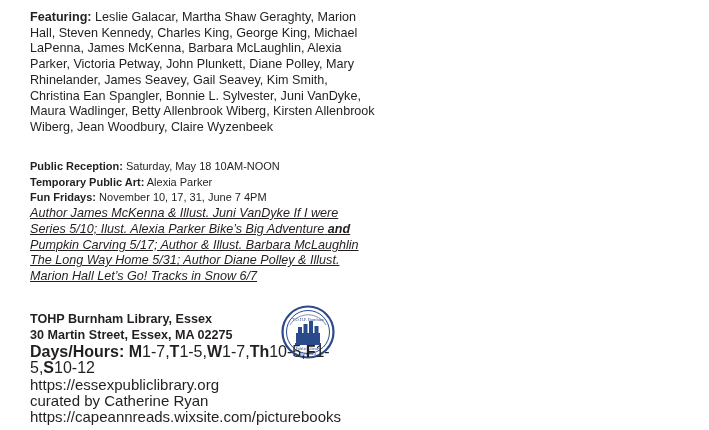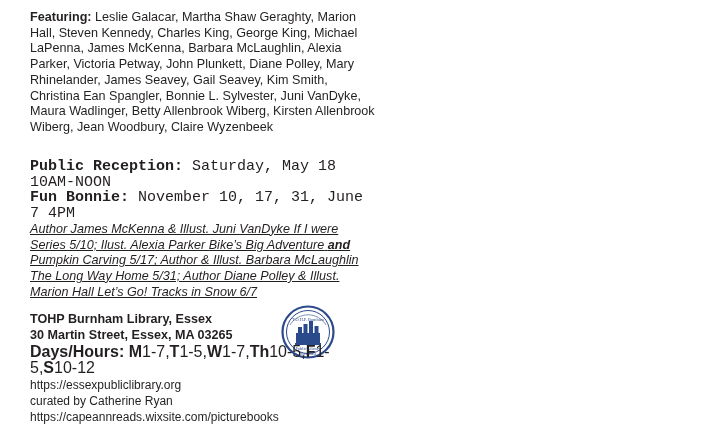--- a/index.html
+++ b/index.html
@@ -24,31 +24,30 @@
   .para {
     font-size: 12.6px;
     line-height: 15.7px;
     margin: 0;
     text-align: left;
   }
   .bold { font-weight: bold; }
   .italic { font-style: italic; text-decoration: underline; }
 
   .info-line {
-    font-size: 15px;
+    font-size: 11px;
     line-height: 15.7px;
-    font-family: Liberation Mono, monospace;
   }
   .addr-line {
     font-size: 12.6px;
     line-height: 16.4px;
     font-weight: bold;
   }
   .link-line {
-    font-size: 12px;
+    font-size: 15px;
     line-height: 16.2px;
     color: #231f20;
   }
   .hours-line {
     font-size: 16px;
     line-height: 16.4px;
   }
   .logo {
     position: absolute;
     left: 281px;
@@ -83,21 +82,25 @@
   <div class="featuring-block">
     <p class="para"><span class="bold">Featuring:</span> <span>Leslie Galacar, Martha Shaw Geraghty, Marion Hall, Steven Kennedy, Charles King, George King, Michael LaPenna, James McKenna, Barbara McLaughlin, Alexia Parker, Victoria Petway, John Plunkett, Diane Polley, Mary Rhinelander, James Seavey, Gail Seavey, Kim Smith, Christina Ean Spangler, Bonnie L. Sylvester, Juni VanDyke, Maura Wadlinger, Betty Allenbrook Wiberg, Kirsten  Allenbrook Wiberg, Jean Woodbury, Claire Wyzenbeek</span></p>
   </div>
 
   <div class="events-block">
     <div class="info-line">
       <span class="bold">Public Reception:</span>
       <span>Saturday, May 18 10AM-NOON</span>
     </div>
     <div class="info-line">
-      <span class="bold">Fun Bonnie:</span>
+      <span class="bold">Temporary Public Art:</span>
+      <span>Alexia Parker</span>
+    </div>
+    <div class="info-line">
+      <span class="bold">Fun Fridays:</span>
       <span>November 10, 17, 31, June 7 4PM</span>
     </div>
     <p class="para italic" style="margin-top:0"><span>Author James McKenna &amp; Illust. Juni VanDyke If I were Series 5/10; Ilust. Alexia Parker Bike’s Big Adventure</span> <span class="bold" style="font-style:italic">and</span> <span>Pumpkin Carving 5/17; Author &amp; Illust. Barbara McLaughlin The Long Way Home 5/31; Author Diane Polley &amp; Illust. Marion Hall Let’s Go! Tracks in Snow 6/7</span></p>
   </div>
 
   <div class="logo">
     <svg width="54" height="54" viewBox="0 0 54 54">
       <circle cx="27" cy="27" r="25.5" fill="#ffffff" stroke="#2b4a8b" stroke-width="2.2"></circle>
       <circle cx="27" cy="27" r="21.5" fill="#ffffff" stroke="#2b4a8b" stroke-width="1"></circle>
       <g fill="#2b4a8b">
@@ -110,21 +113,21 @@
       </g>
       <path d="M9 20 A21 21 0 0 1 45 20" fill="none" stroke="#2b4a8b" stroke-width="0.6"></path>
       <text x="27" y="15.5" font-family="'Liberation Serif', serif" font-size="4.3" fill="#2b4a8b" text-anchor="middle">T.O.H.P. Burnham</text>
       <text x="27" y="45" font-family="'Liberation Serif', serif" font-size="4.3" fill="#2b4a8b" text-anchor="middle">Public Library</text>
       <text x="27" y="50" font-family="'Liberation Serif', serif" font-size="3.4" fill="#2b4a8b" text-anchor="middle">Essex, Mass.</text>
     </svg>
   </div>
 
   <div class="footer-block">
     <div class="addr-line">TOHP Burnham Library, Essex</div>
-    <div class="addr-line">30 Martin Street, Essex, MA 03265</div>
+    <div class="addr-line">30 Martin Street, Essex, MA 02275</div>
     <div class="hours-line">
       <span class="bold">Days/Hours:</span><span id="hours-segments"> <span class="bold">M</span><span>1-7,</span><span class="bold">T</span><span>1-5,</span><span class="bold">W</span><span>1-7,</span><span class="bold">Th</span><span>10-5,</span><span class="bold">F</span><span>1-5,</span><span class="bold">S</span><span>10-12</span></span>
     </div>
     <div class="link-line">https://essexpubliclibrary.org</div>
     <div class="link-line">curated by Catherine Ryan</div>
     <div class="link-line">https://capeannreads.wixsite.com/picturebooks</div>
   </div>
 
 </div>
 

